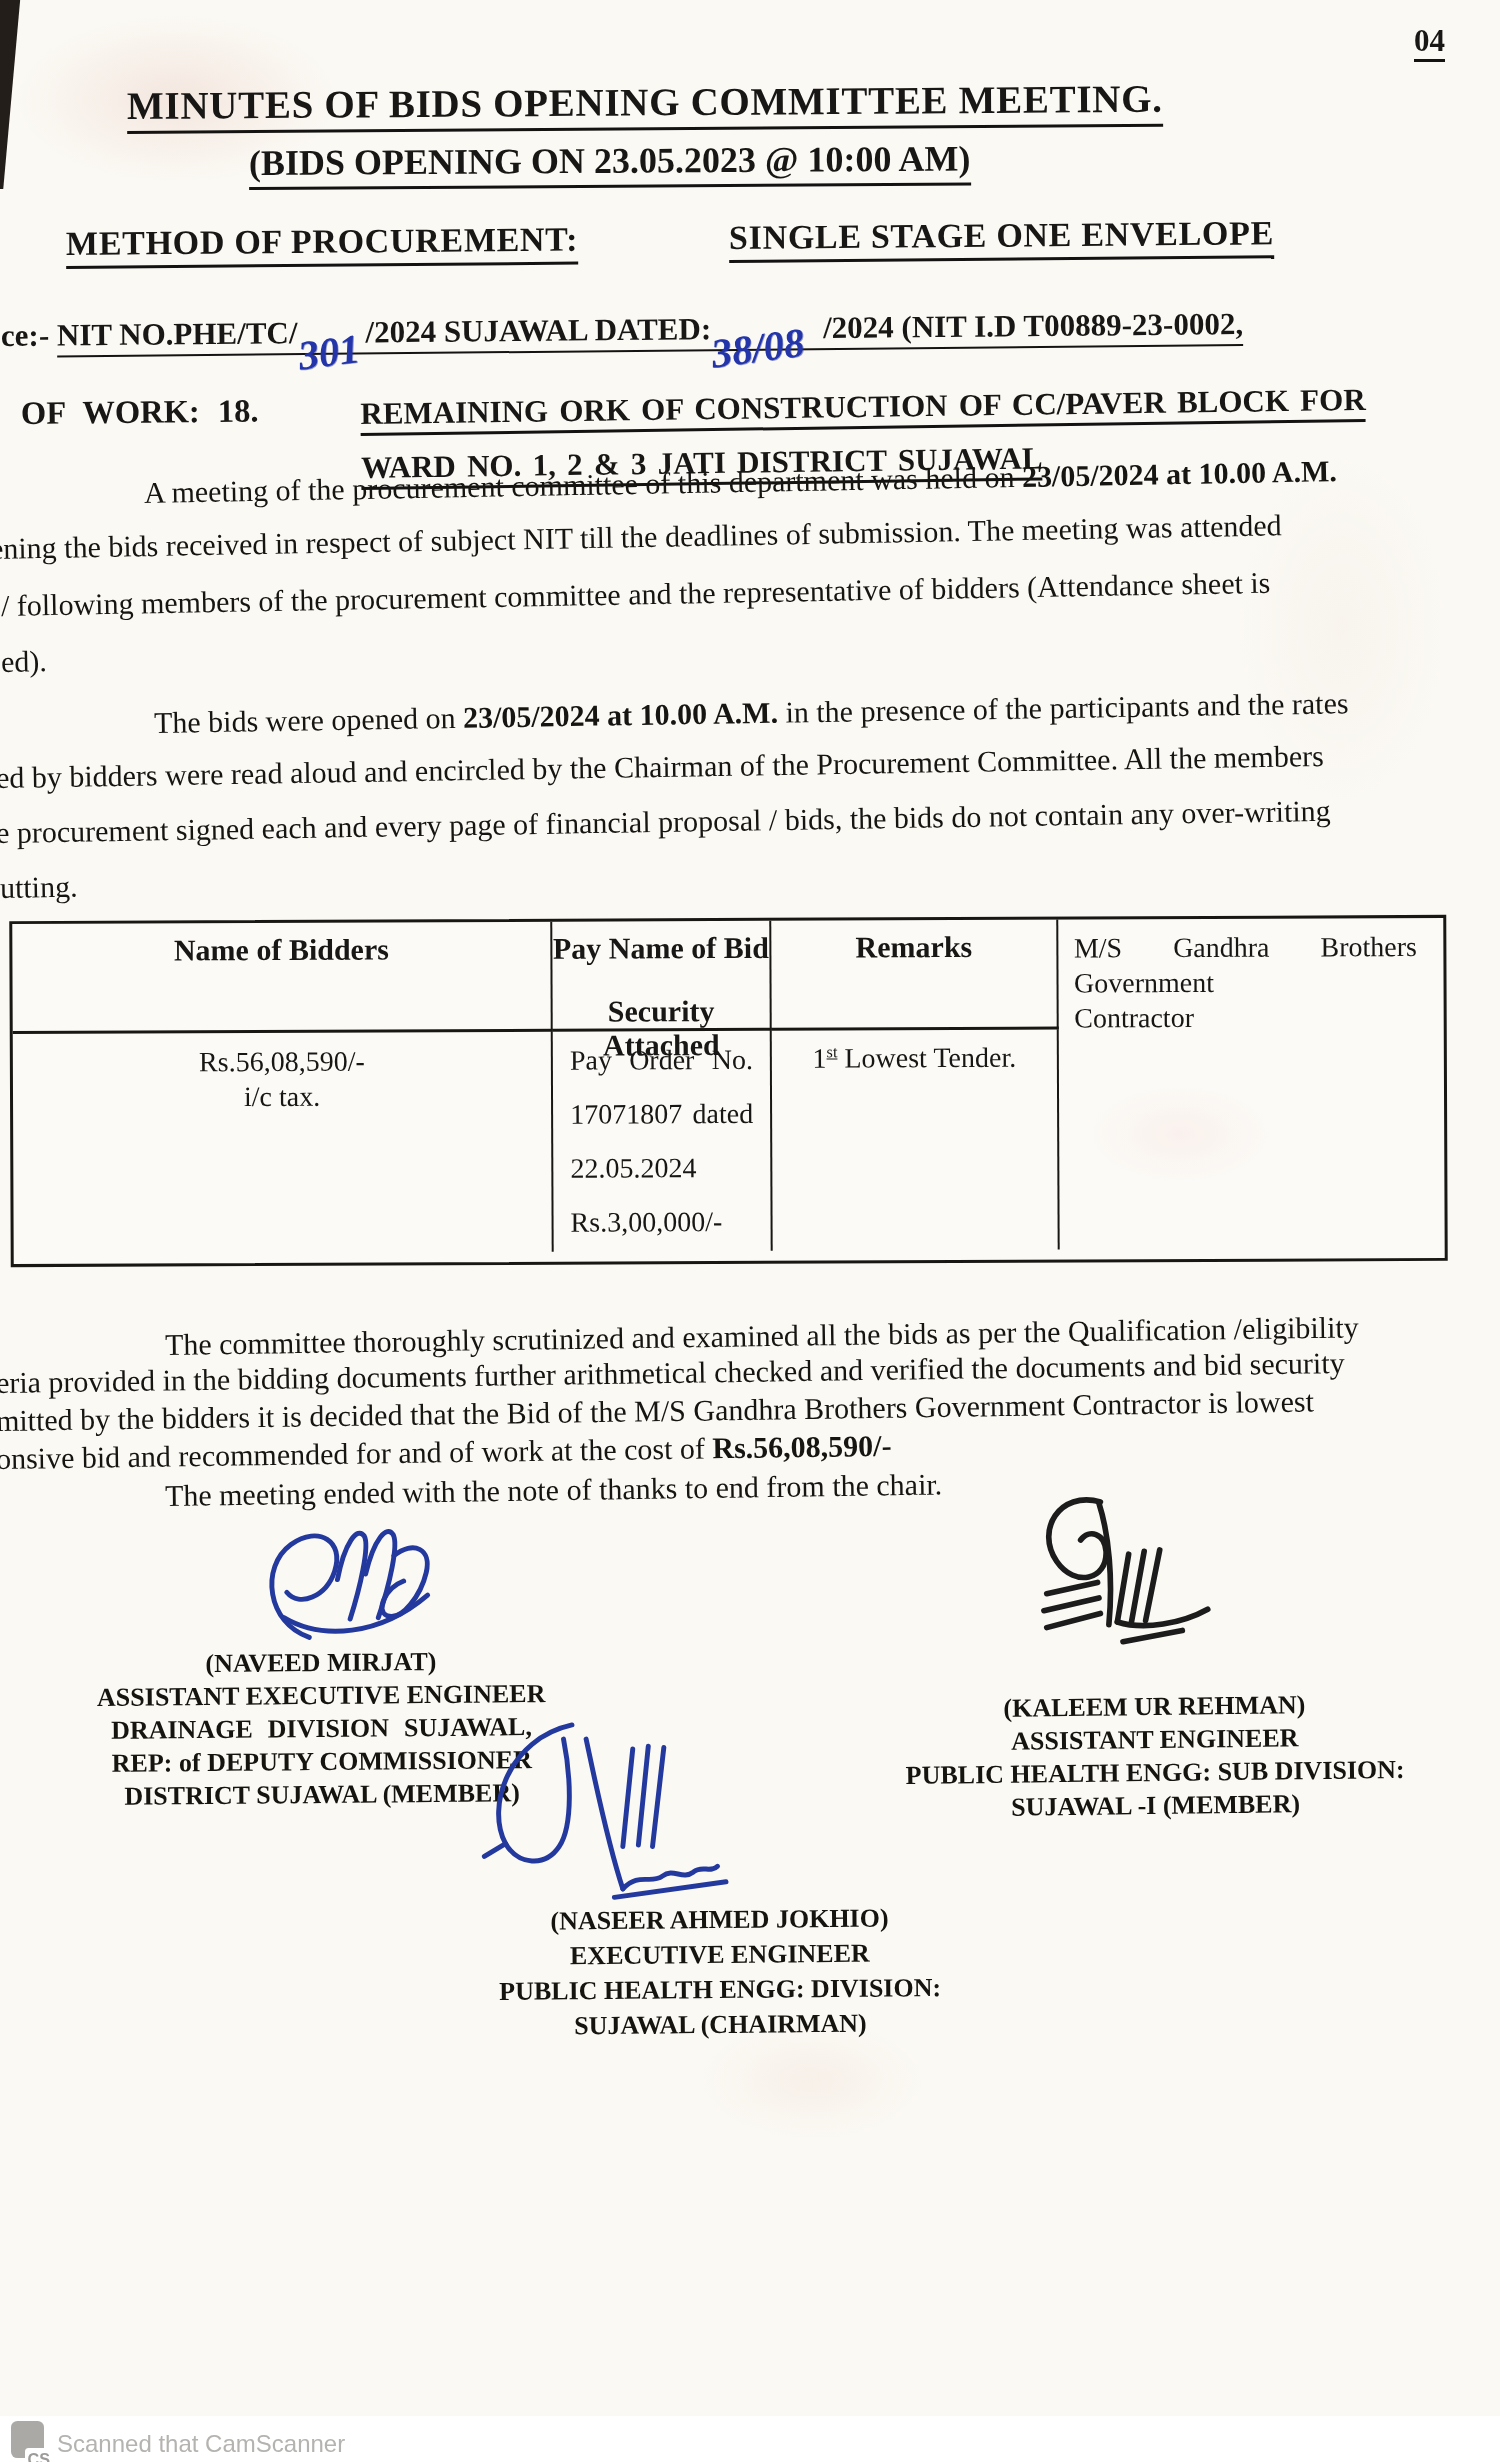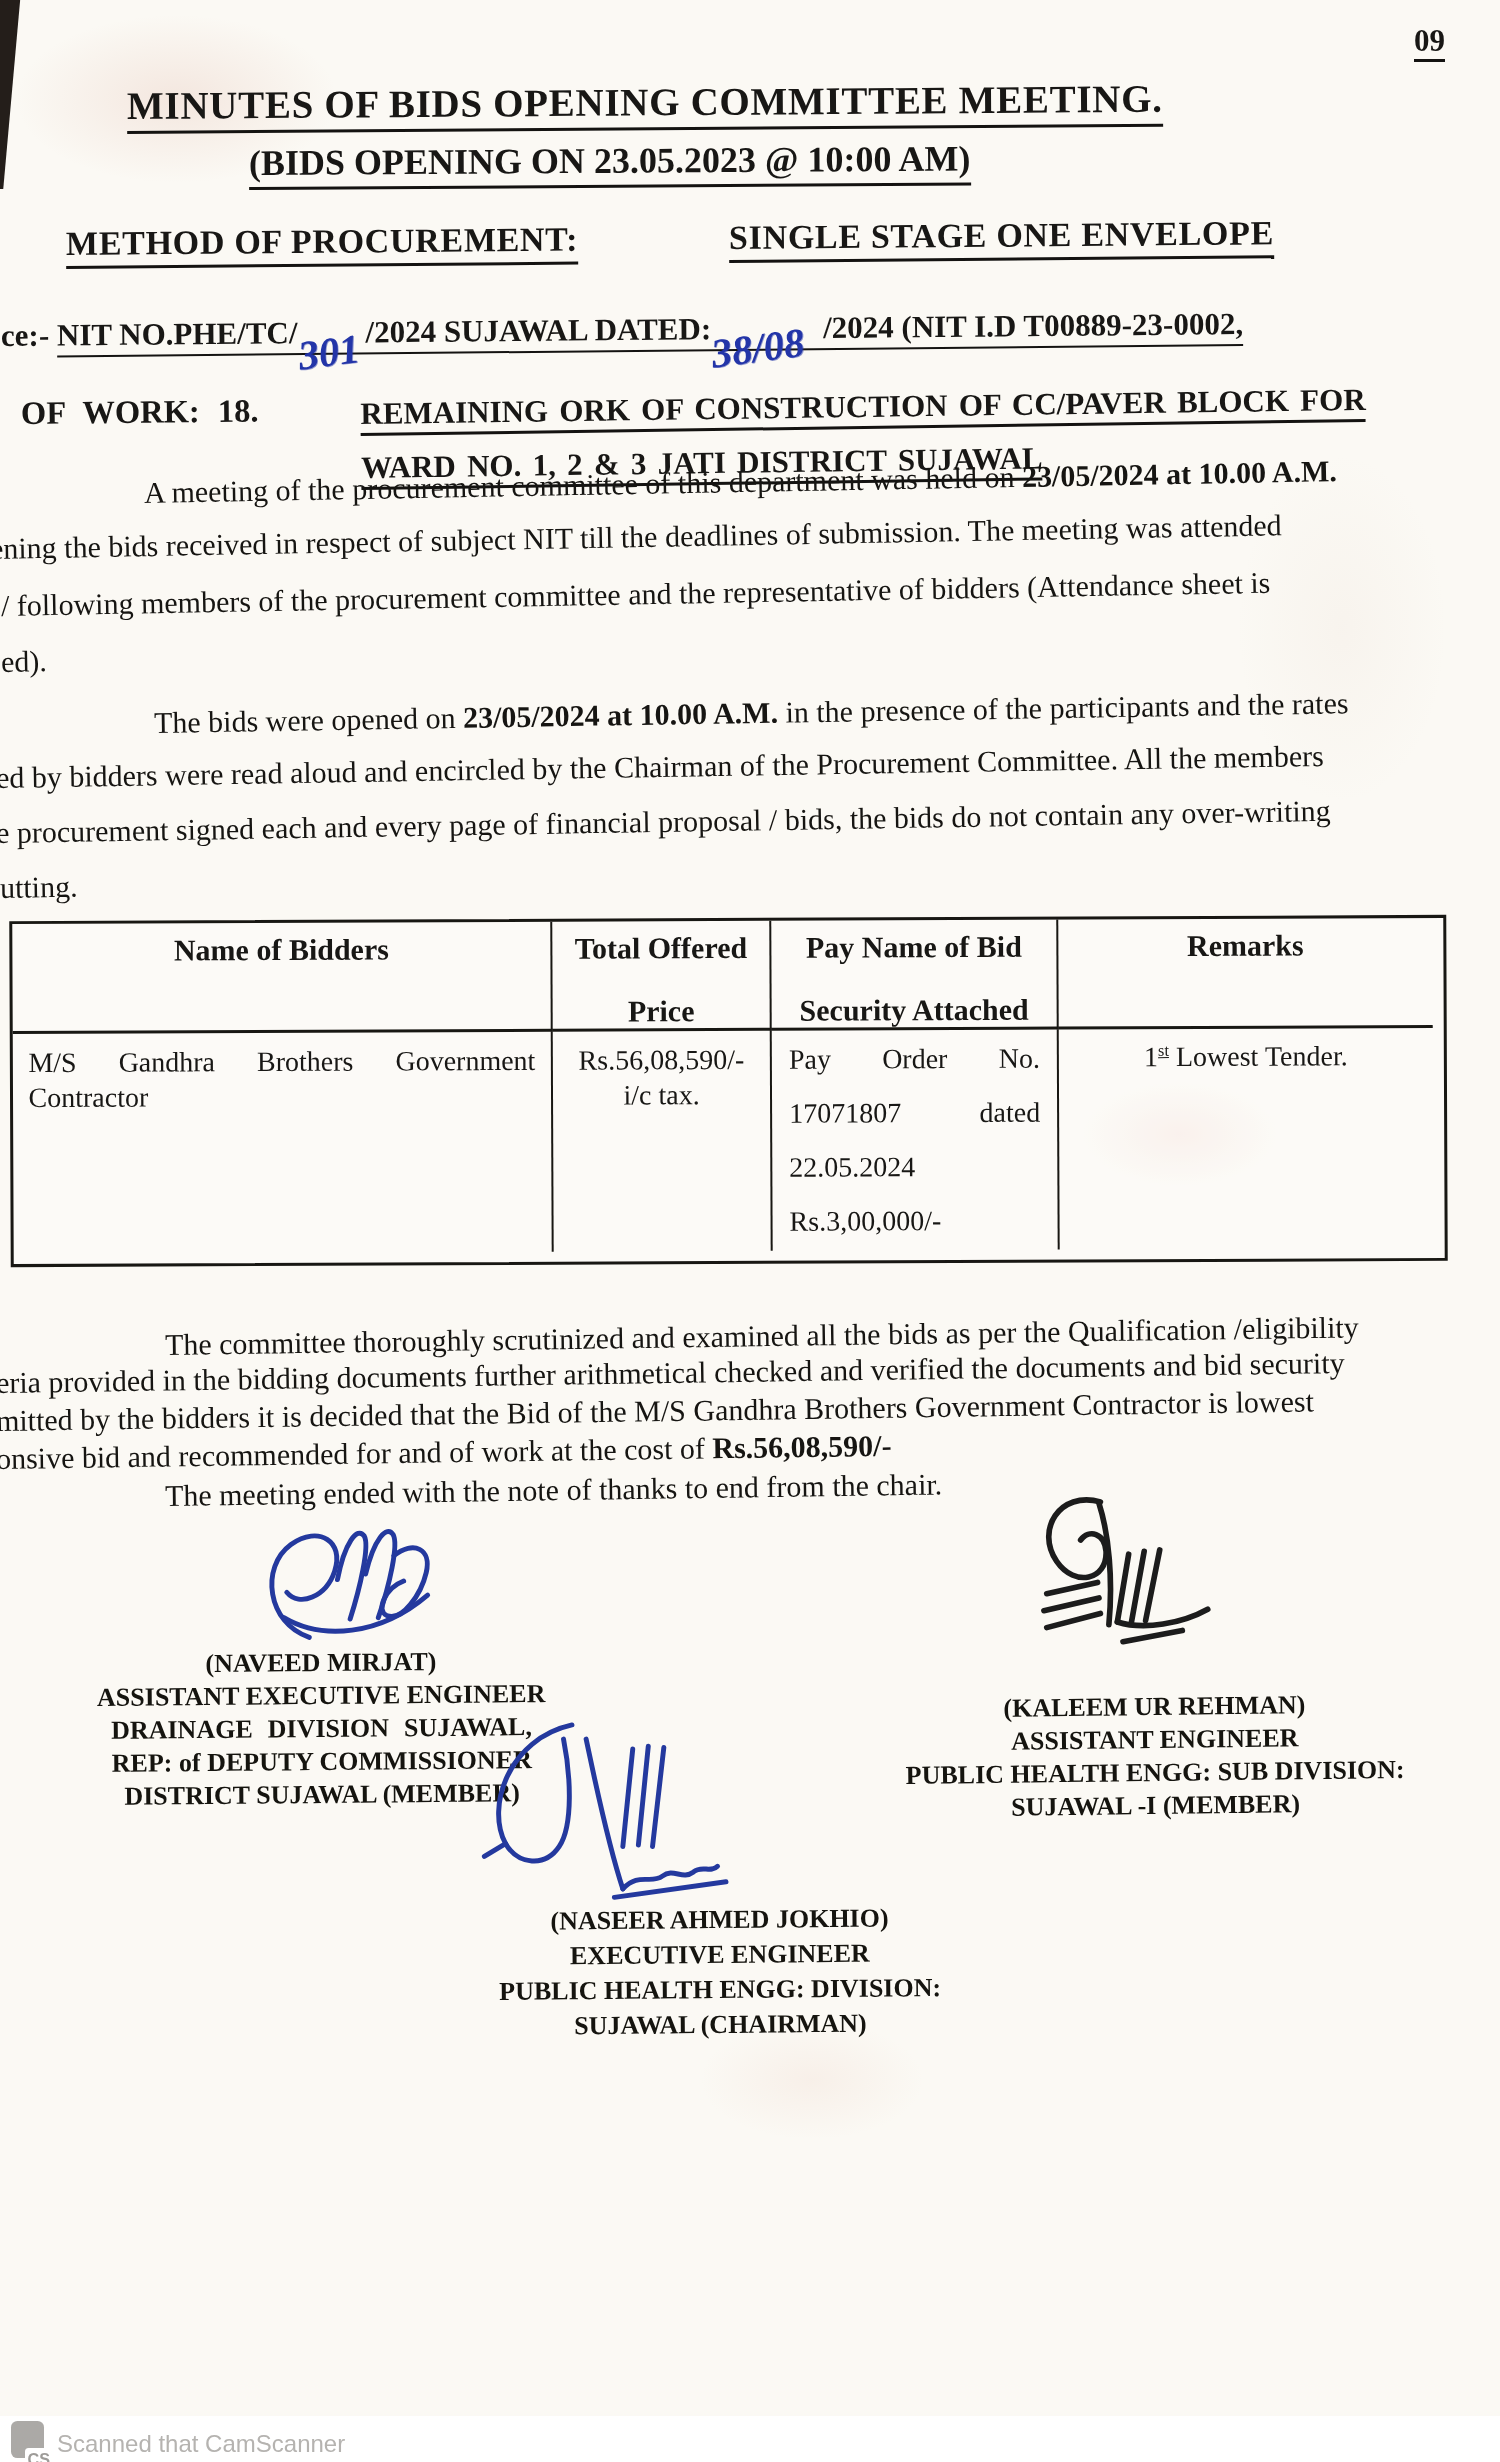--- a/index.html
+++ b/index.html
@@ -98,21 +98,21 @@
 </style>
 </head>
 <body>
 
 <div class="abs corner-shadow"></div>
 <div class="abs tint tint1"></div>
 <div class="abs tint tint2"></div>
 <div class="abs tint tint3"></div>
 <div class="abs tint tint4"></div>
 
-<div class="abs pageno nw">09</div>
+<div class="abs pageno nw">04</div>
 
 <div class="abs title nw">
   <span class="ul">MINUTES OF BIDS OPENING COMMITTEE MEETING.</span>
 </div>
 <div class="abs subtitle nw">
   <span class="ul">(BIDS OPENING ON 23.05.2023 @ 10:00 AM)</span>
 </div>
 <div class="abs method-label nw">
   <span class="ul">METHOD OF PROCUREMENT:</span>
 </div>
@@ -136,24 +136,20 @@
 <div class="bl r11" style="left:1.4px;top:644px;">ed).</div>
 
 <div class="bl r10" style="left:154px;top:705px;"><span>The bids were opened on </span><span class="hd">23/05/2024 at 10.00 A.M.</span><span> in the presence of the participants and the rates</span></div>
 <div class="bl r10" style="left:-4.2px;top:760px;">ed by bidders were read aloud and encircled by the Chairman of the Procurement Committee. All the members</div>
 <div class="bl r10" style="left:-4.2px;top:815px;">e procurement signed each and every page of financial proposal / bids, the bids do not contain any over-writing</div>
 <div class="bl r10" style="left:0px;top:870px;">utting.</div>
 
 <div class="abs bid-table">
   <div class="hrow th">
       <div class="h1">Name of Bidders</div>
-    </div>
-  <div class="hrow th">
-      <div class="h1">Total Offered</div>
-      <div class="h2">Price</div>
     </div>
   <div class="hrow th">
       <div class="h1">Pay Name of Bid</div>
       <div class="h2">Security Attached</div>
     </div>
   <div class="hrow th">
       <div class="h1">Remarks</div>
     </div>
 
   <div class="td cell-pad">

